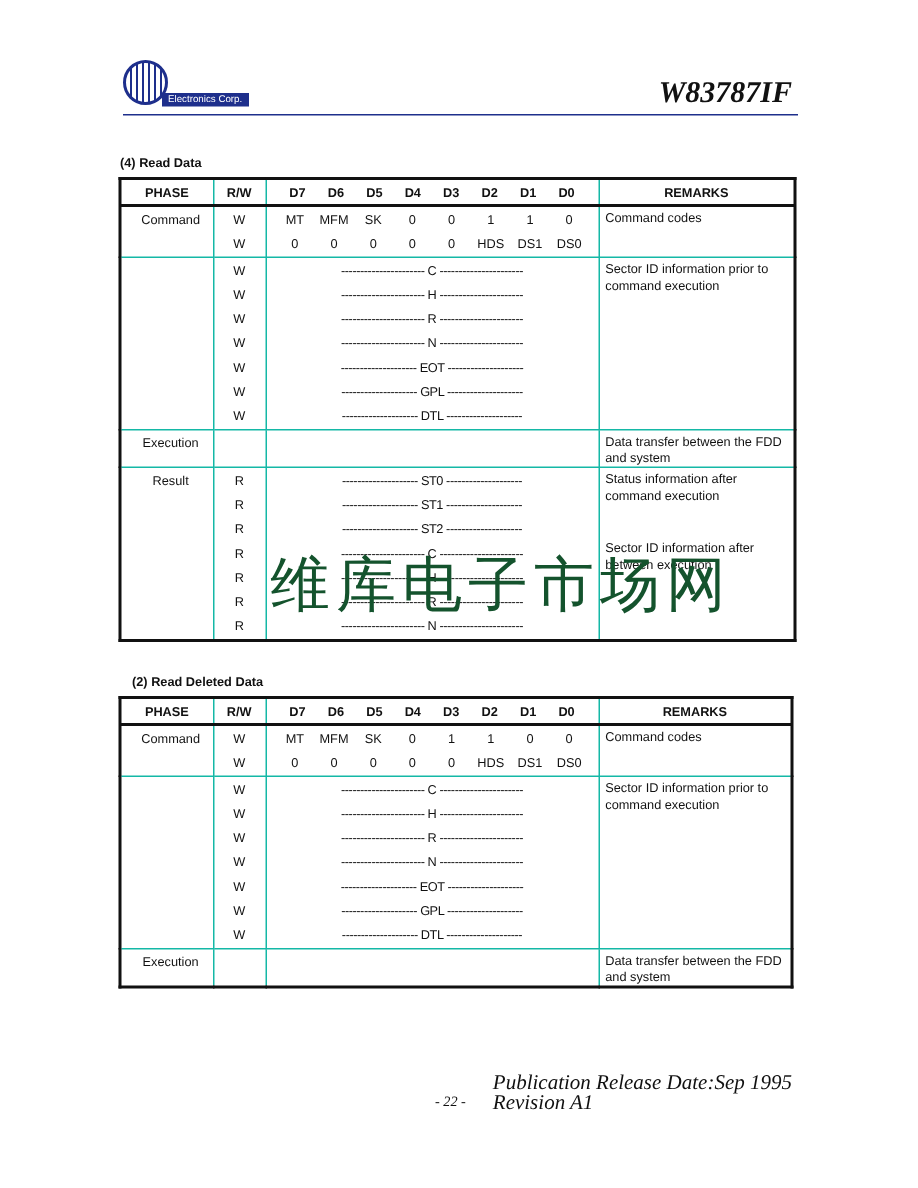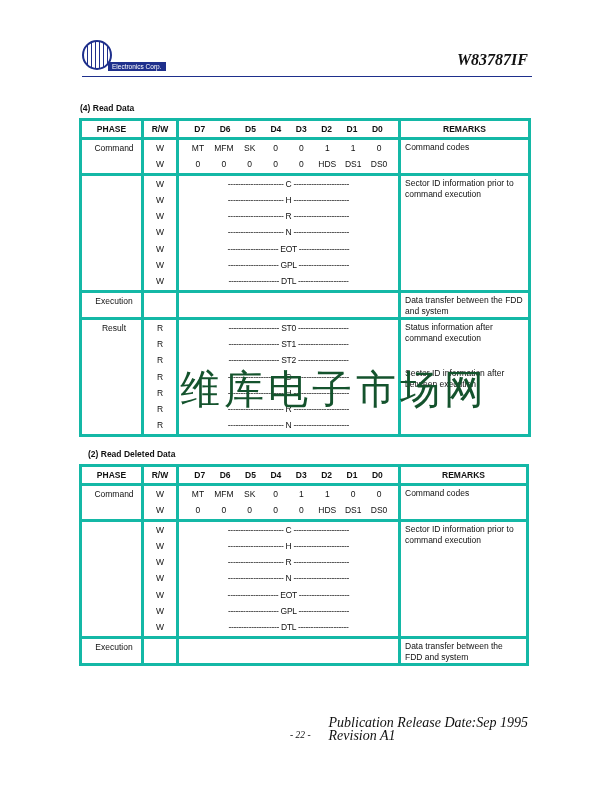--- a/index.html
+++ b/index.html
@@ -1,25 +1,25 @@
 <!DOCTYPE html>
 <html><head>
 <meta charset="utf-8">
 <style>
   html,body{margin:0;padding:0;background:#fff;}
   body{width:612px;height:792px;position:relative;overflow:hidden;font-family:"Liberation Sans",sans-serif;color:#111;}
   .logo{position:absolute;left:82px;top:40px;width:100px;height:34px;}
   .logo .globe{position:absolute;left:0;top:0;width:30px;height:30px;border:2px solid #1e2f8c;border-radius:50%;box-sizing:border-box;background:repeating-linear-gradient(90deg,#fff 0 3px,#1e2f8c 3px 4px),#fff;}
   .logo .brand{position:absolute;left:18px;top:-2px;font-family:"Liberation Sans",sans-serif;font-weight:bold;font-size:22px;color:#1e2f8c;letter-spacing:-0.5px;}
   .logo .sub{position:absolute;left:26px;top:22px;background:#1e2f8c;color:#fff;font-size:6.5px;padding:0 4px;line-height:9px;white-space:nowrap;}
-  .doc-id{position:absolute;right:84px;top:51px;font-family:"Liberation Serif",serif;font-weight:bold;font-style:italic;font-size:16px;}
+  .doc-id{position:absolute;right:84px;top:51px;font-family:"Liberation Serif",serif;font-weight:bold;font-style:italic;font-size:20px;}
   .header-rule{position:absolute;left:82px;right:80px;top:76px;height:0;border-top:1.5px solid #1e2f8c;}
   .section-title{position:absolute;font-weight:bold;font-size:8.5px;}
   table.cmd{position:absolute;border-collapse:collapse;border:2px solid #111;font-size:8.5px;}
-  table.cmd td, table.cmd th{border:3px solid #14b8a6;padding:0;vertical-align:top;margin-top:16px;}
+  table.cmd td, table.cmd th{border:1px solid #14b8a6;padding:0;vertical-align:top;margin-top:16px;}
   table.cmd th{font-weight:bold;height:16px;vertical-align:middle;text-align:center;}
   table.cmd thead tr{border-bottom:2px solid #111;}
   .phase{padding:3px 0 0 5px !important;text-align:center;}
   .rw-list div,.bits-list div{height:16.3px;line-height:16.3px;text-align:center;}
   .bits-grid{display:flex;justify-content:space-around;padding:0 6px;}
   .bits-grid span{flex:1;}
   .field{text-align:center;white-space:nowrap;letter-spacing:-0.3px;}
   .rem{padding:2px 4px 0 4px !important;line-height:11px;}
   .dataheads{display:flex;justify-content:space-around;padding:0 8px;}
   .dataheads span{flex:1;text-align:center;}

